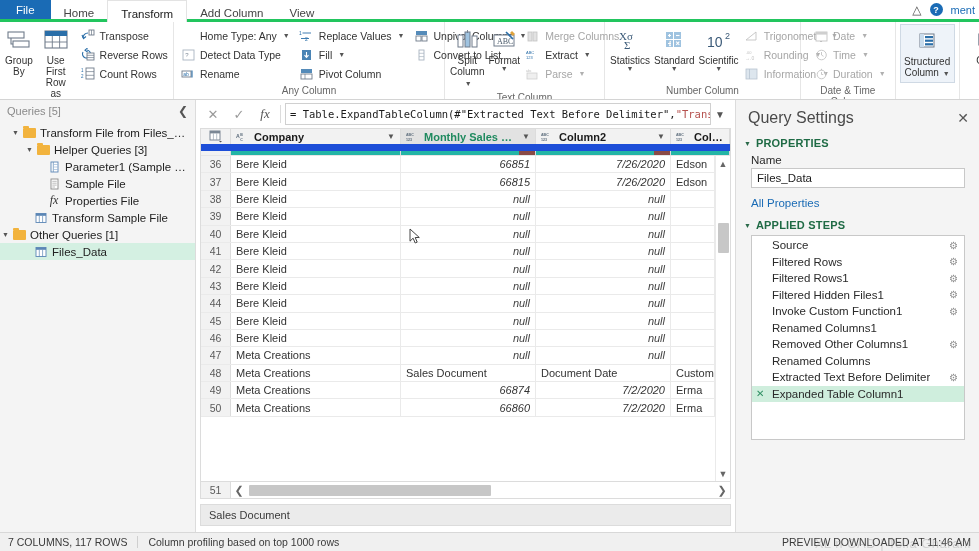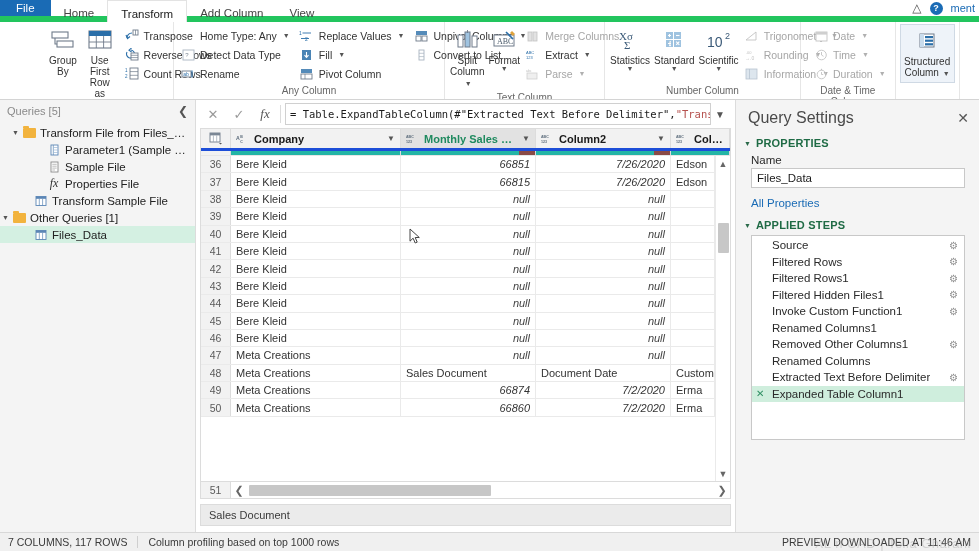--- a/index.html
+++ b/index.html
@@ -10,21 +10,21 @@
     font-family: "Liberation Sans", sans-serif;
     font-size: 11px;
     color: #333;
     background: #fff;
   }
   #app { position: relative; width: 979px; height: 551px; display: flex; flex-direction: column; }
 
   
   .tabbar {
     height: 22px; background: #fff; display: flex; align-items: stretch;
-    border-bottom: 6px solid #22c55e; position: relative;
+    border-bottom: 3px solid #22c55e; position: relative;
   }
   .tab {
     padding: 13px 13px; display: flex; align-items: center; font-size: 11.5px;
     color: #444; cursor: pointer; white-space: nowrap;
   }
   .tab.file { background: #1a6bb5; color: #fff; font-weight: normal; padding: 0 16px; }
   .tab.active { border: 1px solid #e3e3e3; border-bottom: 1px solid #fff; background:#fff; color:#1a1a1a; margin-bottom:-1px; }
   .tabbar-right { margin-left: auto; display: flex; align-items: center; gap: 8px; padding-right: 4px; }
   .chev-up { color: #555; font-size: 12px; cursor: pointer; }
   .help-circle {
@@ -49,21 +49,21 @@
   }
   .bigbtn {
     display: flex; flex-direction: column; align-items: center; justify-content: flex-start;
     width: 52px; padding: 3px 1px; cursor: pointer; text-align: center;
     font-size: 10px; line-height: 11px; color: #333;
   }
   .bigbtn.sel { background: #eef3f9; border: 1px solid #cfd9e4; }
   .bigbtn .ic { height: 26px; display:flex; align-items:center; justify-content:center; margin-bottom:2px; }
   .bigbtn.w70 { width: 70px; text-align: center; }
   .bigbtn.w58 { width: 58px; }
-  .bigbtn.w46 { width: 46px; margin-left: 44px; }
+  .bigbtn.w46 { width: 46px; }
   .smallcol { display: flex; flex-direction: column; justify-content: flex-start; padding-top: 2px; }
   .smallbtn {
     display: flex; align-items: center; gap: 4px; padding: 2px 5px 2px 2px;
     font-size: 10.5px; color: #333; cursor: pointer; height: 19px; white-space: nowrap;
   }
   .smallbtn.dim { color: #a6a6a6; }
   .smallbtn .ic { width: 16px; height: 15px; display:flex; align-items:center; justify-content:center; flex: 0 0 16px;}
   .caret { font-size: 7px; color: #555; margin-left: 2px; }
   .caret.dim { color: #b0b0b0; }
   .dncaret { font-size: 7px; color: #555; line-height: 6px; }
@@ -105,21 +105,21 @@
   .finput {
     flex: 1; height: 22px; border: 1px solid #d0d0d0; background: #fff;
     display: flex; align-items: center; padding: 0 4px;
     font-family: "DejaVu Sans Mono", monospace; font-size: 10.5px; color: #1a1a1a;
     overflow: hidden; white-space: nowrap;
   }
   .finput .str { color: #b5514e; }
   .fdrop { width: 18px; display:flex; align-items:center; justify-content:center; color:#555; font-size:10px; cursor:pointer; }
 
   .gridwrap { flex: 1; position: relative; margin: 0 4px 0 4px; border: 1px solid #dcdcdc; border-top:1px solid #dcdcdc; display:flex; flex-direction:column; min-height:0; background:#fff; overflow:hidden;}
-  .ghead { display: flex; height: 22px; background: #f2f2f2; border-bottom: 3px solid #1d4ed8; }
+  .ghead { display: flex; height: 22px; background: #f2f2f2; border-bottom: 7px solid #1d4ed8; }
   .gcorner { width: 30px; flex:0 0 30px; border-right: 1px solid #dcdcdc; display:flex; align-items:center; justify-content:center; cursor:pointer; }
   .gh {
     display: flex; align-items: center; border-right: 1px solid #dcdcdc;
     padding: 0 2px 0 5px; font-size: 11px; color: #1a1a1a; font-weight: bold; cursor: pointer;
     overflow: hidden;
   }
   .gh.selected { background: #e2e2e2; color: #1f8a5f; }
   .gh .tic { flex: 0 0 15px; margin-right: 3px; }
   .gh .ghname { overflow:hidden; text-overflow:ellipsis; white-space:nowrap; }
   .gh .filt { margin-left: auto; width: 14px; height: 16px; display:flex; align-items:center; justify-content:center; color:#555; font-size:8px; flex:0 0 14px; }
@@ -600,20 +600,27 @@
       <div class="qtree">
 
         <div class="qitem" style="padding-left:10px;">
           <span class="tri">▼</span>
           <span class="qic">
               <span class="folder"></span>
             </span>
           <span class="qlabel">Transform File from Files_Dat...</span>
         </div>
 
+        <div class="qitem" style="padding-left:24px;">
+          <span class="tri">▼</span>
+          <span class="qic">
+              <span class="folder"></span>
+            </span>
+          <span class="qlabel">Helper Queries [3]</span>
+        </div>
 
         <div class="qitem" style="padding-left:46px;">
           <span class="qic">
             <svg width="11" height="12" viewBox="0 0 11 12">
                 <rect x="2" y="1" width="7" height="10" fill="#fff" stroke="#5b86b5" stroke-width=".9"></rect>
                 <line x1="4.3" y1="1" x2="4.3" y2="11" stroke="#5b86b5" stroke-width=".7"></line>
                 <line x1="4.3" y1="3.5" x2="9" y2="3.5" stroke="#9bb8d6" stroke-width=".7"></line>
                 <line x1="4.3" y1="6" x2="9" y2="6" stroke="#9bb8d6" stroke-width=".7"></line>
                 <line x1="4.3" y1="8.5" x2="9" y2="8.5" stroke="#9bb8d6" stroke-width=".7"></line>
               </svg>

